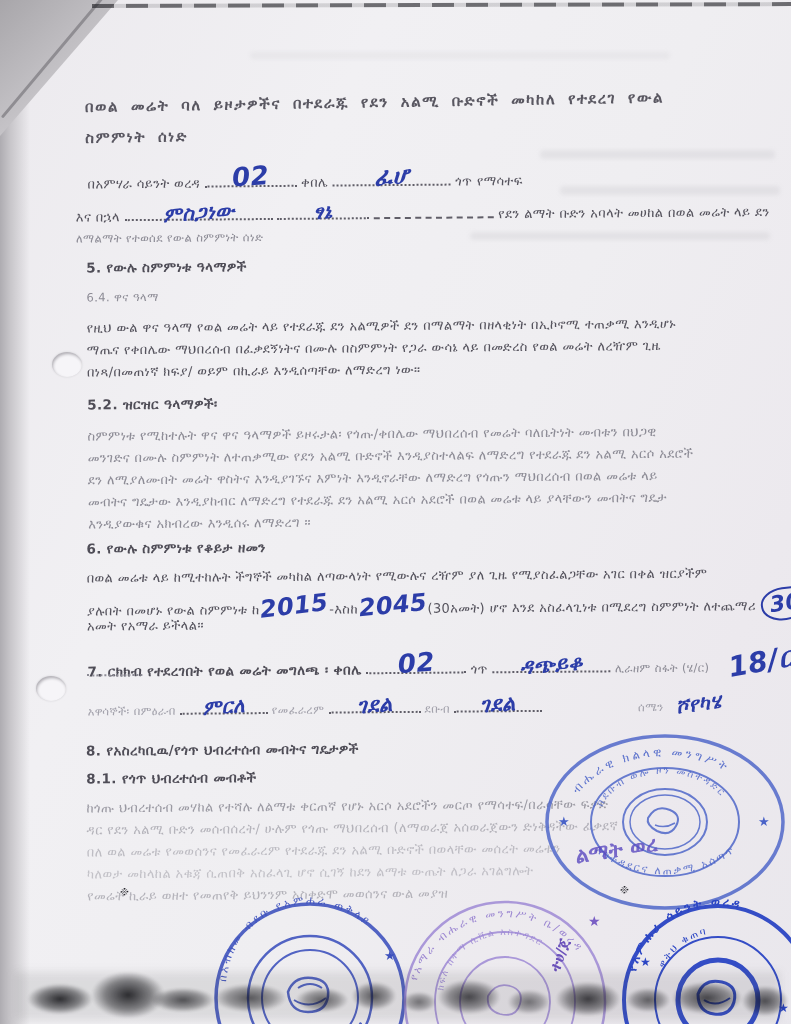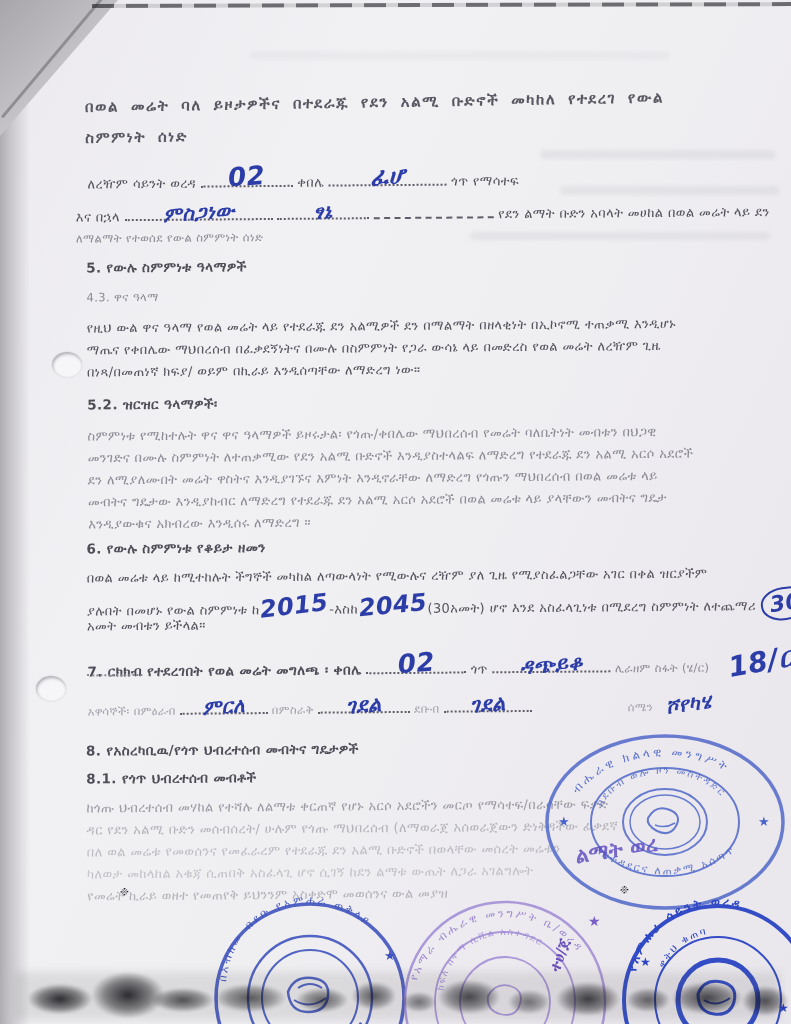--- a/index.html
+++ b/index.html
@@ -50,21 +50,21 @@
   <div class="bleed" style="left:560px;top:186px;width:220px;height:9px;"></div>
   <div class="bleed" style="left:470px;top:232px;width:300px;height:8px;"></div>
   <div class="bleed" style="left:250px;top:52px;width:420px;height:7px;opacity:.2;"></div>
 
   <div class="content">
 
     <div class="line title" style="left:88px;top:93px;">በወል መሬት ባለ ይዞታዎችና በተደራጁ የደን አልሚ ቡድኖች መካከለ የተደረገ የውል</div>
     <div class="line title" style="left:88px;top:126px;">ስምምነት ሰነድ</div>
 
     <div class="line" style="left:90px;top:170px;">
-      <span>ለረዥም ሳይንት ወረዳ</span>
+      <span>በአምሃራ ሳይንት ወረዳ</span>
       <span class="leader" style="width:92px;">
         <span class="hw hwval" style="font-size:26px;">02</span>
       </span>
       <span>ቀበሌ</span>
       <span class="leader" style="width:118px;">
         <span class="hw hwval" style="font-size:24px;">ፈሆ</span>
       </span>
       <span>ጎጥ የማሳተፍ</span>
     </div>
 
@@ -75,63 +75,63 @@
       </span>
       <span class="leader" style="width:92px;">
         <span class="hw hwval" style="font-size:20px;">ፃኔ</span>
       </span>
       <span class="leader" style="width:120px;border-bottom-style:dashed;"></span>
       <span>የደን ልማት ቡድን አባላት መሀከል በወል መሬት ላይ ደን</span>
     </div>
     <div class="line faint small" style="left:78px;top:229px;">ለማልማት የተወሰደ የውል ስምምነት ሰነድ</div>
 
     <div class="line h" style="left:88px;top:257px;">5. የውሉ ስምምነቱ ዓላማዎች</div>
-    <div class="line faint small" style="left:88px;top:288px;">4.3. ዋና ዓላማ</div>
+    <div class="line faint small" style="left:88px;top:288px;">6.4. ዋና ዓላማ</div>
     <div class="line" style="left:88px;top:318px;">የዚህ ውል ዋና ዓላማ የወል መሬት ላይ የተደራጁ ደን አልሚዎች ደን በማልማት በዘላቂነት በኢኮኖሚ ተጠቃሚ እንዲሆኑ</div>
     <div class="line" style="left:88px;top:340px;">ማጤና የቀበሌው ማህበረሰብ በፈቃደኝነትና በሙሉ በስምምነት የጋራ ውሳኔ ላይ በመድረስ የወል መሬት ለረዥም ጊዜ</div>
     <div class="line" style="left:88px;top:362px;">በነጻ/በመጠነኛ ክፍያ/ ወይም በኪራይ እንዲሰጣቸው ለማድረግ ነው።</div>
     <div class="line h" style="left:88px;top:394px;">5.2. ዝርዝር ዓላማዎች፡</div>
     <div class="line faint" style="left:88px;top:426px;">ስምምነቱ የሚከተሉት ዋና ዋና ዓላማዎች ይዞሩታል፡ የጎጡ/ቀበሌው ማህበረሰብ የመሬት ባለቤትነት መብቱን በህጋዊ</div>
     <div class="line faint" style="left:88px;top:448px;">መንገድና በሙሉ ስምምነት ለተጠቃሚው የደን አልሚ ቡድኖች እንዲያስተላልፍ ለማድረግ የተደራጁ ደን አልሚ አርሶ አደሮች</div>
     <div class="line faint" style="left:88px;top:470px;">ደን ለሚያለሙበት መሬት ዋስትና እንዲያገኙና እምነት እንዲኖራቸው ለማድረግ የጎጡን ማህበረሰብ በወል መሬቱ ላይ</div>
     <div class="line faint" style="left:88px;top:492px;">መብትና ግዴታው እንዲያከብር ለማድረግ የተደራጁ ደን አልሚ አርሶ አደሮች በወል መሬቱ ላይ ያላቸውን መብትና ግዴታ</div>
     <div class="line faint" style="left:88px;top:514px;">እንዲያውቁና አክብረው እንዲሰሩ ለማድረግ ።</div>
 
     <div class="line h" style="left:86px;top:538px;">6. የውሉ ስምምነቱ የቆይታ ዘመን</div>
     <div class="line" style="left:86px;top:568px;">በወል መሬቱ ላይ ከሚተከሉት ችግኞች መካከል ለጣውላነት የሚውሉና ረዥም ያለ ጊዜ የሚያስፈልጋቸው አገር በቀል ዝርያችም</div>
     <div class="line" style="left:86px;top:590px;">
       <span>ያሉበት በመሆኑ የውል ስምምነቱ ከ</span>
       <span class="hw" style="font-size:24px;transform:rotate(-6deg);margin:0 -4px;">2015</span>
       <span>-እስከ</span>
       <span class="hw" style="font-size:24px;transform:rotate(-5deg);margin:0 -4px;">2045</span>
       <span>(30አመት) ሆኖ እንደ አስፈላጊነቱ በሚደረግ ስምምነት ለተጨማሪ</span>
       <span class="hw circled">30</span>
     </div>
-    <div class="line" style="left:86px;top:616px;">አመት መብቱን ይችላል።</div>
+    <div class="line" style="left:86px;top:616px;">አመት የአማራ ይችላል።</div>
 
     <div class="line" style="left:86px;top:648px;">
       <span class="h">7. ርክክብ የተደረገበት የወል መሬት መግለጫ ፡ ቀበሌ</span>
       <span class="leader" style="width:100px;">
         <span class="hw hwval" style="font-size:26px;">02</span>
       </span>
       <span>ጎጥ</span>
       <span class="leader" style="width:118px;">
         <span class="hw hwval" style="font-size:21px;">ዳጭይቆ</span>
       </span>
       <span class="small faint">ሊራዘም ስፋት (ሄ/ር)</span>
       <span class="hw" style="font-size:28px;transform:rotate(-10deg);margin-left:14px;">18/ር</span>
     </div>
     <div class="line" style="left:86px;top:668px;width:55px;border-bottom:2px dotted #8d8c96;height:4px;"></div>
 
     <div class="line vfaint small" style="left:86px;top:694px;">
       <span>አዋሳኞች፡ በምዕራብ</span>
       <span class="leader" style="width:88px;">
         <span class="hw hwval" style="font-size:20px;">ምርለ</span>
       </span>
-      <span>በምስራቅ</span>
+      <span>የመፈራረም</span>
       <span class="leader" style="width:92px;">
         <span class="hw hwval" style="font-size:21px;">ገደል</span>
       </span>
       <span>ደቡብ</span>
       <span class="leader" style="width:88px;">
         <span class="hw hwval" style="font-size:21px;">ገደል</span>
       </span>
       <span style="margin-left:92px;">ሰሜን</span>
       <span class="hw" style="font-size:20px;transform:rotate(-7deg);margin-left:8px;">ሾየካሄ</span>
     </div>

